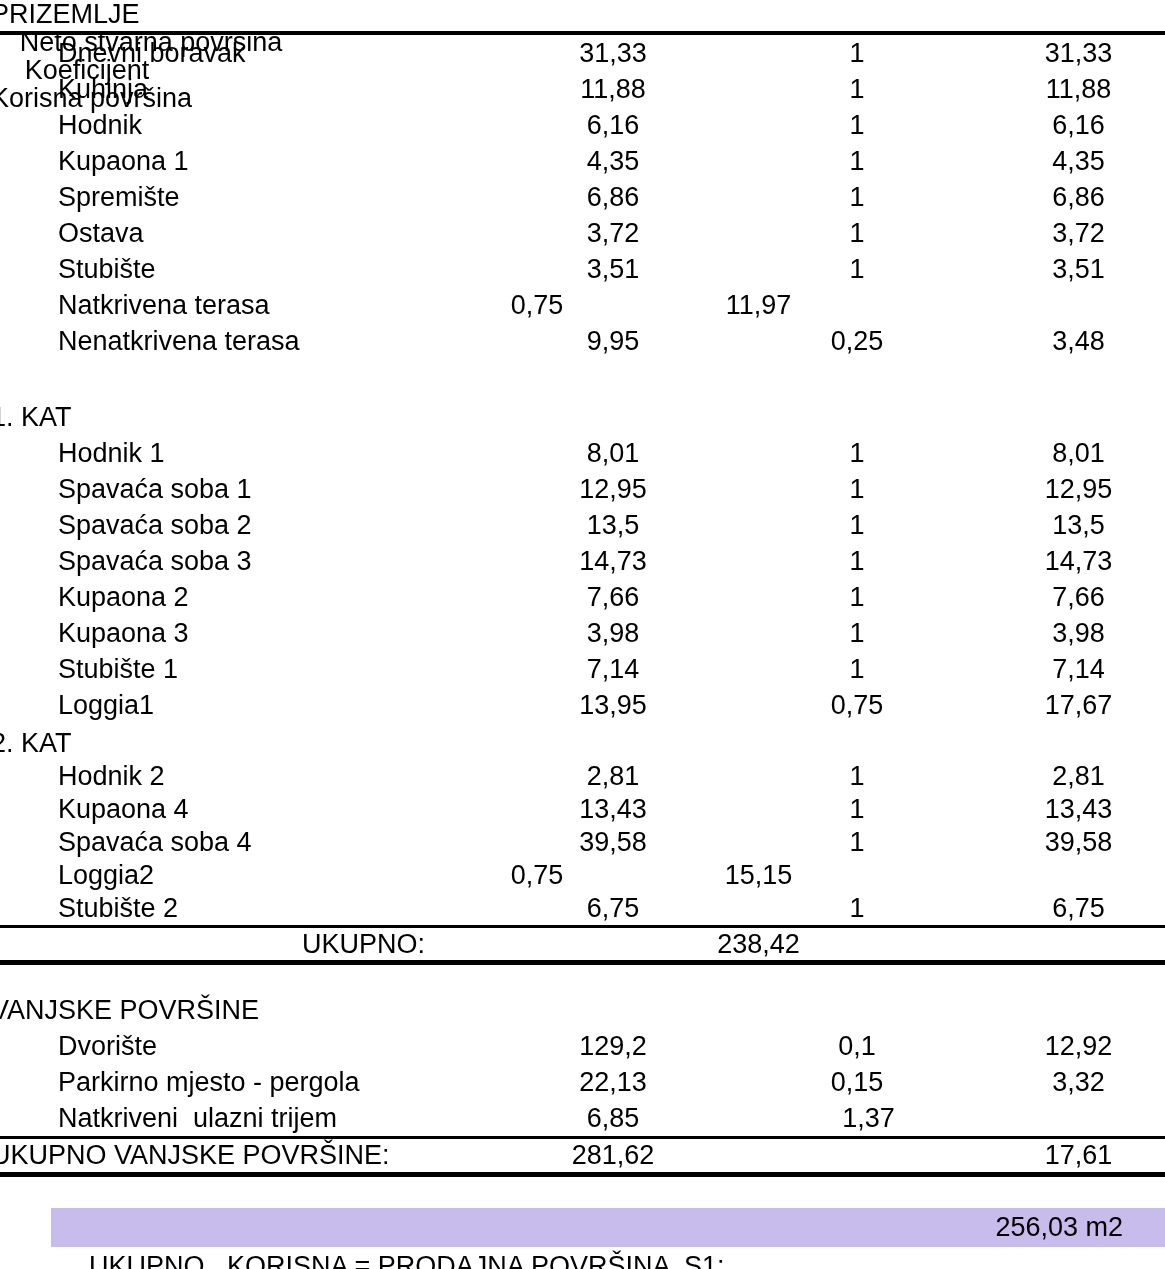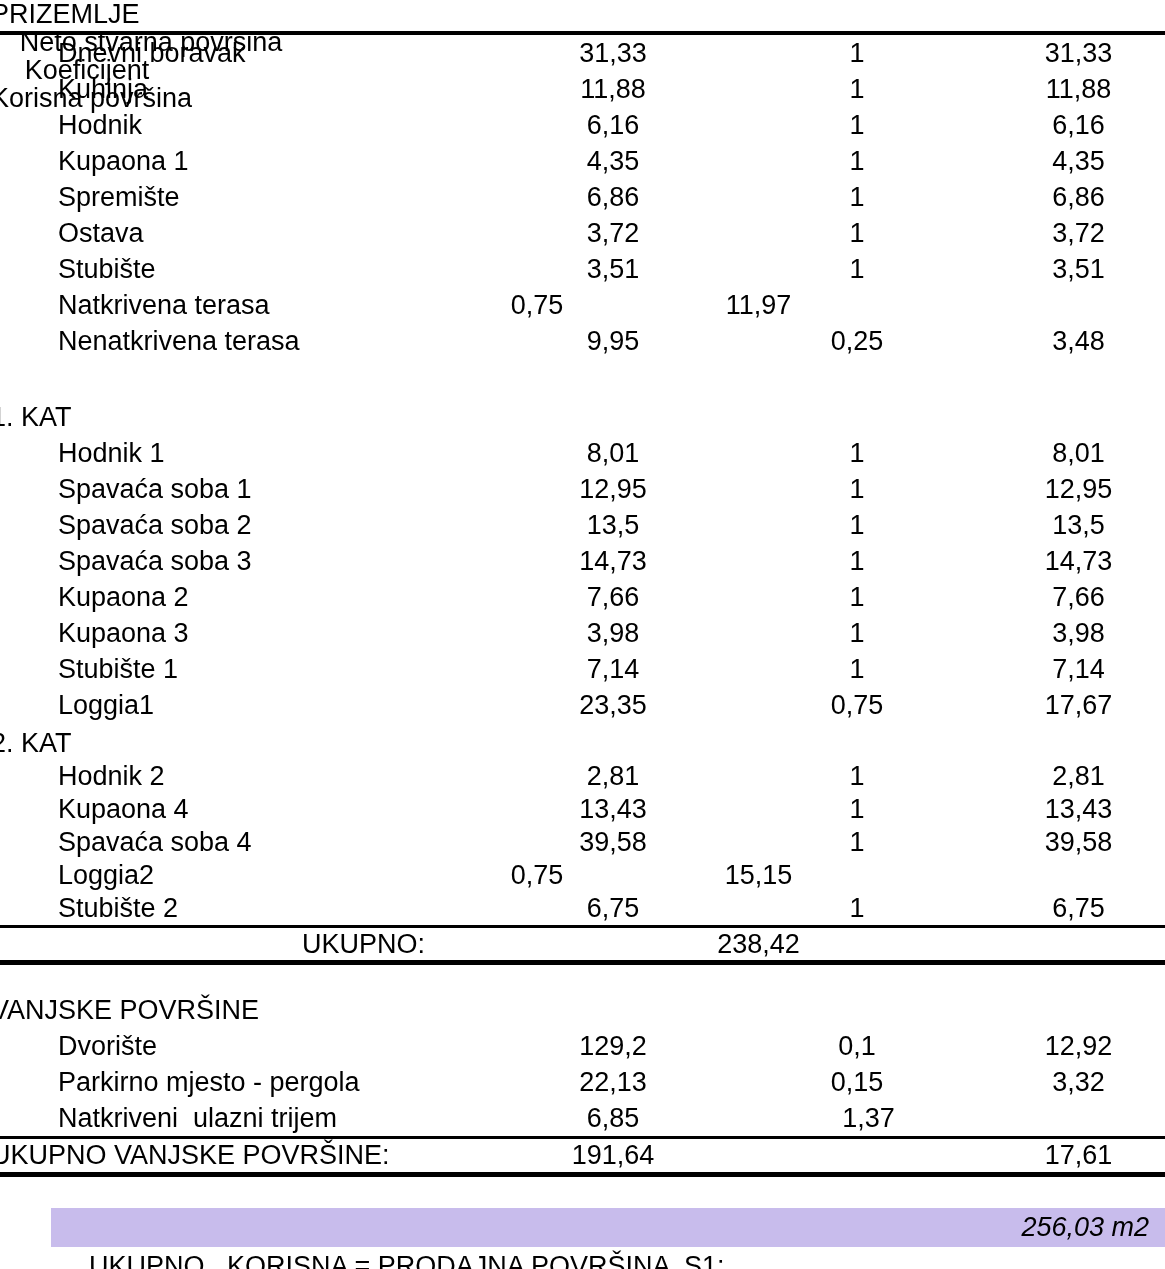--- a/index.html
+++ b/index.html
@@ -31,21 +31,21 @@
   .total-row .c1{padding-left:0;padding-right:16px;text-align:right;}
   .total-row2{
     display:flex;height:33px;line-height:33px;
     border-top:3px solid #000;border-bottom:5px solid #000;
   }
   .total-row2 .c1{padding-left:0;text-align:left;}
   .grand-band{
     position:absolute;left:60px;right:0;top:1208px;height:39px;line-height:39px;
     padding-left:8px;box-sizing:border-box;white-space:pre;
   }
-  .grand-value{position:absolute;right:26px;top:0;line-height:39px;font-style:italic;}
+  .grand-value{position:absolute;right:52px;top:0;line-height:39px;}
 </style>
 </head>
 <body>
 
 <div class="sheet">
 
   <div class="block header-row" style="top:0px;">
     <div class="c1">PRIZEMLJE</div>
     <div class="c2">Neto stvarna površina</div>
     <div class="c3">Koeficijent</div>
@@ -152,21 +152,21 @@
       <div class="c4 num">3,98</div>
     </div>
     <div class="row">
       <div class="c1">Stubište 1</div>
       <div class="c2 num">7,14</div>
       <div class="c3 num">1</div>
       <div class="c4 num">7,14</div>
     </div>
     <div class="row">
       <div class="c1">Loggia1</div>
-      <div class="c2 num">23,35</div>
+      <div class="c2 num">13,95</div>
       <div class="c3 num">0,75</div>
       <div class="c4 num">17,67</div>
     </div>
   </div>
 
   <div class="block tight" style="top:727px;">
     <div class="row">
       <div class="c1 sec-title">2. KAT</div>
       <div class="c2"></div>
         <div class="c3"></div>
@@ -230,21 +230,21 @@
     </div>
     <div class="row">
       <div class="c1">Natkriveni  ulazni trijem</div>
       <div class="c2 num">6,85</div>
       <div class="c4 num">1,37</div>
     </div>
   </div>
 
   <div class="block total-row2" style="top:1136px;">
     <div class="c1">UKUPNO VANJSKE POVRŠINE:</div>
-    <div class="c2 num">191,64</div>
+    <div class="c2 num">281,62</div>
     <div class="c3"></div>
     <div class="c4 num">17,61</div>
   </div>
 
   <div class="grand-band" style="background: rgb(200, 188, 236);">
     <span>UKUPNO   KORISNA = PRODAJNA POVRŠINA  S1:</span>
     <span class="grand-value">256,03 m2</span>
   </div>
 
 </div>

